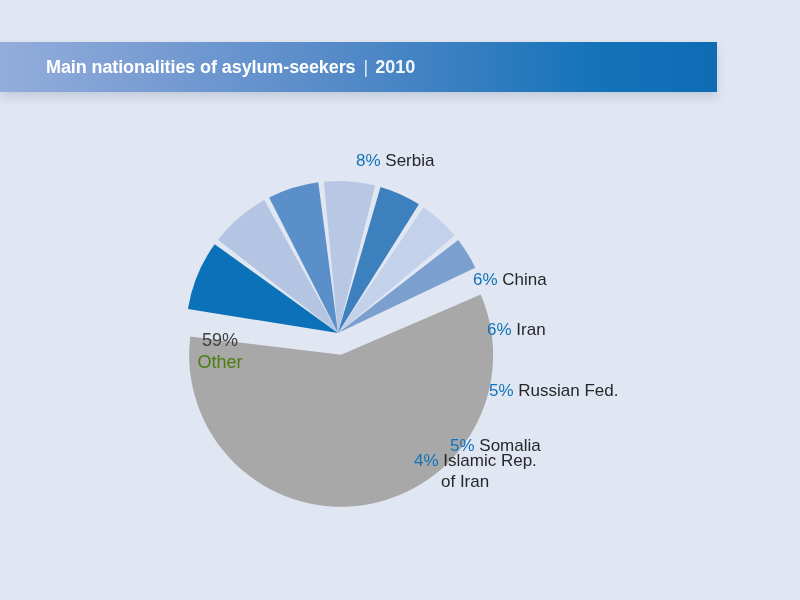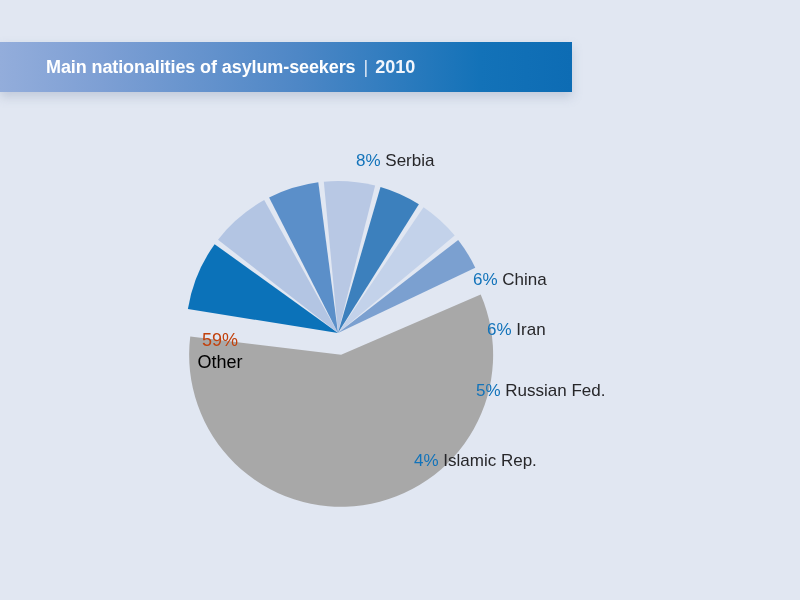--- a/index.html
+++ b/index.html
@@ -13,21 +13,21 @@
     background: #e1e7f2;
     font-family: "Liberation Sans", sans-serif;
     position: relative;
   }
 
   
   #header-bar {
     position: absolute;
     left: 0;
     top: 42px;
-    width: 572px;
+    width: 717px;
     height: 50px;
     background: linear-gradient(to right, #93addb 0%, #7d9fd4 18%, #4e87c6 52%, #1372b8 84%, #0d6cb4 100%);
     box-shadow: 0 5px 10px rgba(120, 135, 165, 0.30);
     display: flex;
     align-items: center;
     box-sizing: border-box;
     padding-left: 46px;
   }
   #header-title {
     color: #ffffff;
@@ -83,26 +83,26 @@
     padding-left: 27px;
   }
 
   #other-label {
     position: absolute;
     text-align: center;
     line-height: 1.2;
   }
   #other-label .pct {
     display: block;
-    color: #c2410c;
+    color: #404040;
     font-size: 18px;
   }
   #other-label .name {
     display: block;
-    color: #000000;
+    color: #4d7c0f;
     font-size: 18px;
   }
 </style>
 </head>
 <body>
 
 <div id="header-bar">
   <span id="header-title">Main nationalities of asylum-seekers</span>
   <span id="header-divider">|</span>
   <span id="header-year">2010</span>
@@ -132,29 +132,34 @@
   <div class="callout-label" style="left:473px; top:165px;margin-top:12px;">
     <span class="pct">6%</span>
     <span class="name">China</span>
   </div>
 
   <div class="callout-label" style="left:487px; top:227px;">
     <span class="pct">6%</span>
     <span class="name">Iran</span>
   </div>
 
-  <div class="callout-label" style="left:476px; top:288px;">
+  <div class="callout-label" style="left:489px; top:288px;">
     <span class="pct">5%</span>
     <span class="name">Russian Fed.</span>
   </div>
 
+  <div class="callout-label" style="left:450px; top:343px;">
+    <span class="pct">5%</span>
+    <span class="name">Somalia</span>
+  </div>
 
   <div class="callout-label two-line" style="left:414px; top:358px;">
     <span class="pct">4%</span>
     <span class="name">Islamic Rep.</span>
+    <span class="line2">of Iran</span>
   </div>
 
   <div id="other-label" style="left:165px; top:238px; width:110px;">
     <span class="pct">59%</span>
     <span class="name">Other</span>
   </div>
 
 </div>
 
 </body></html>

